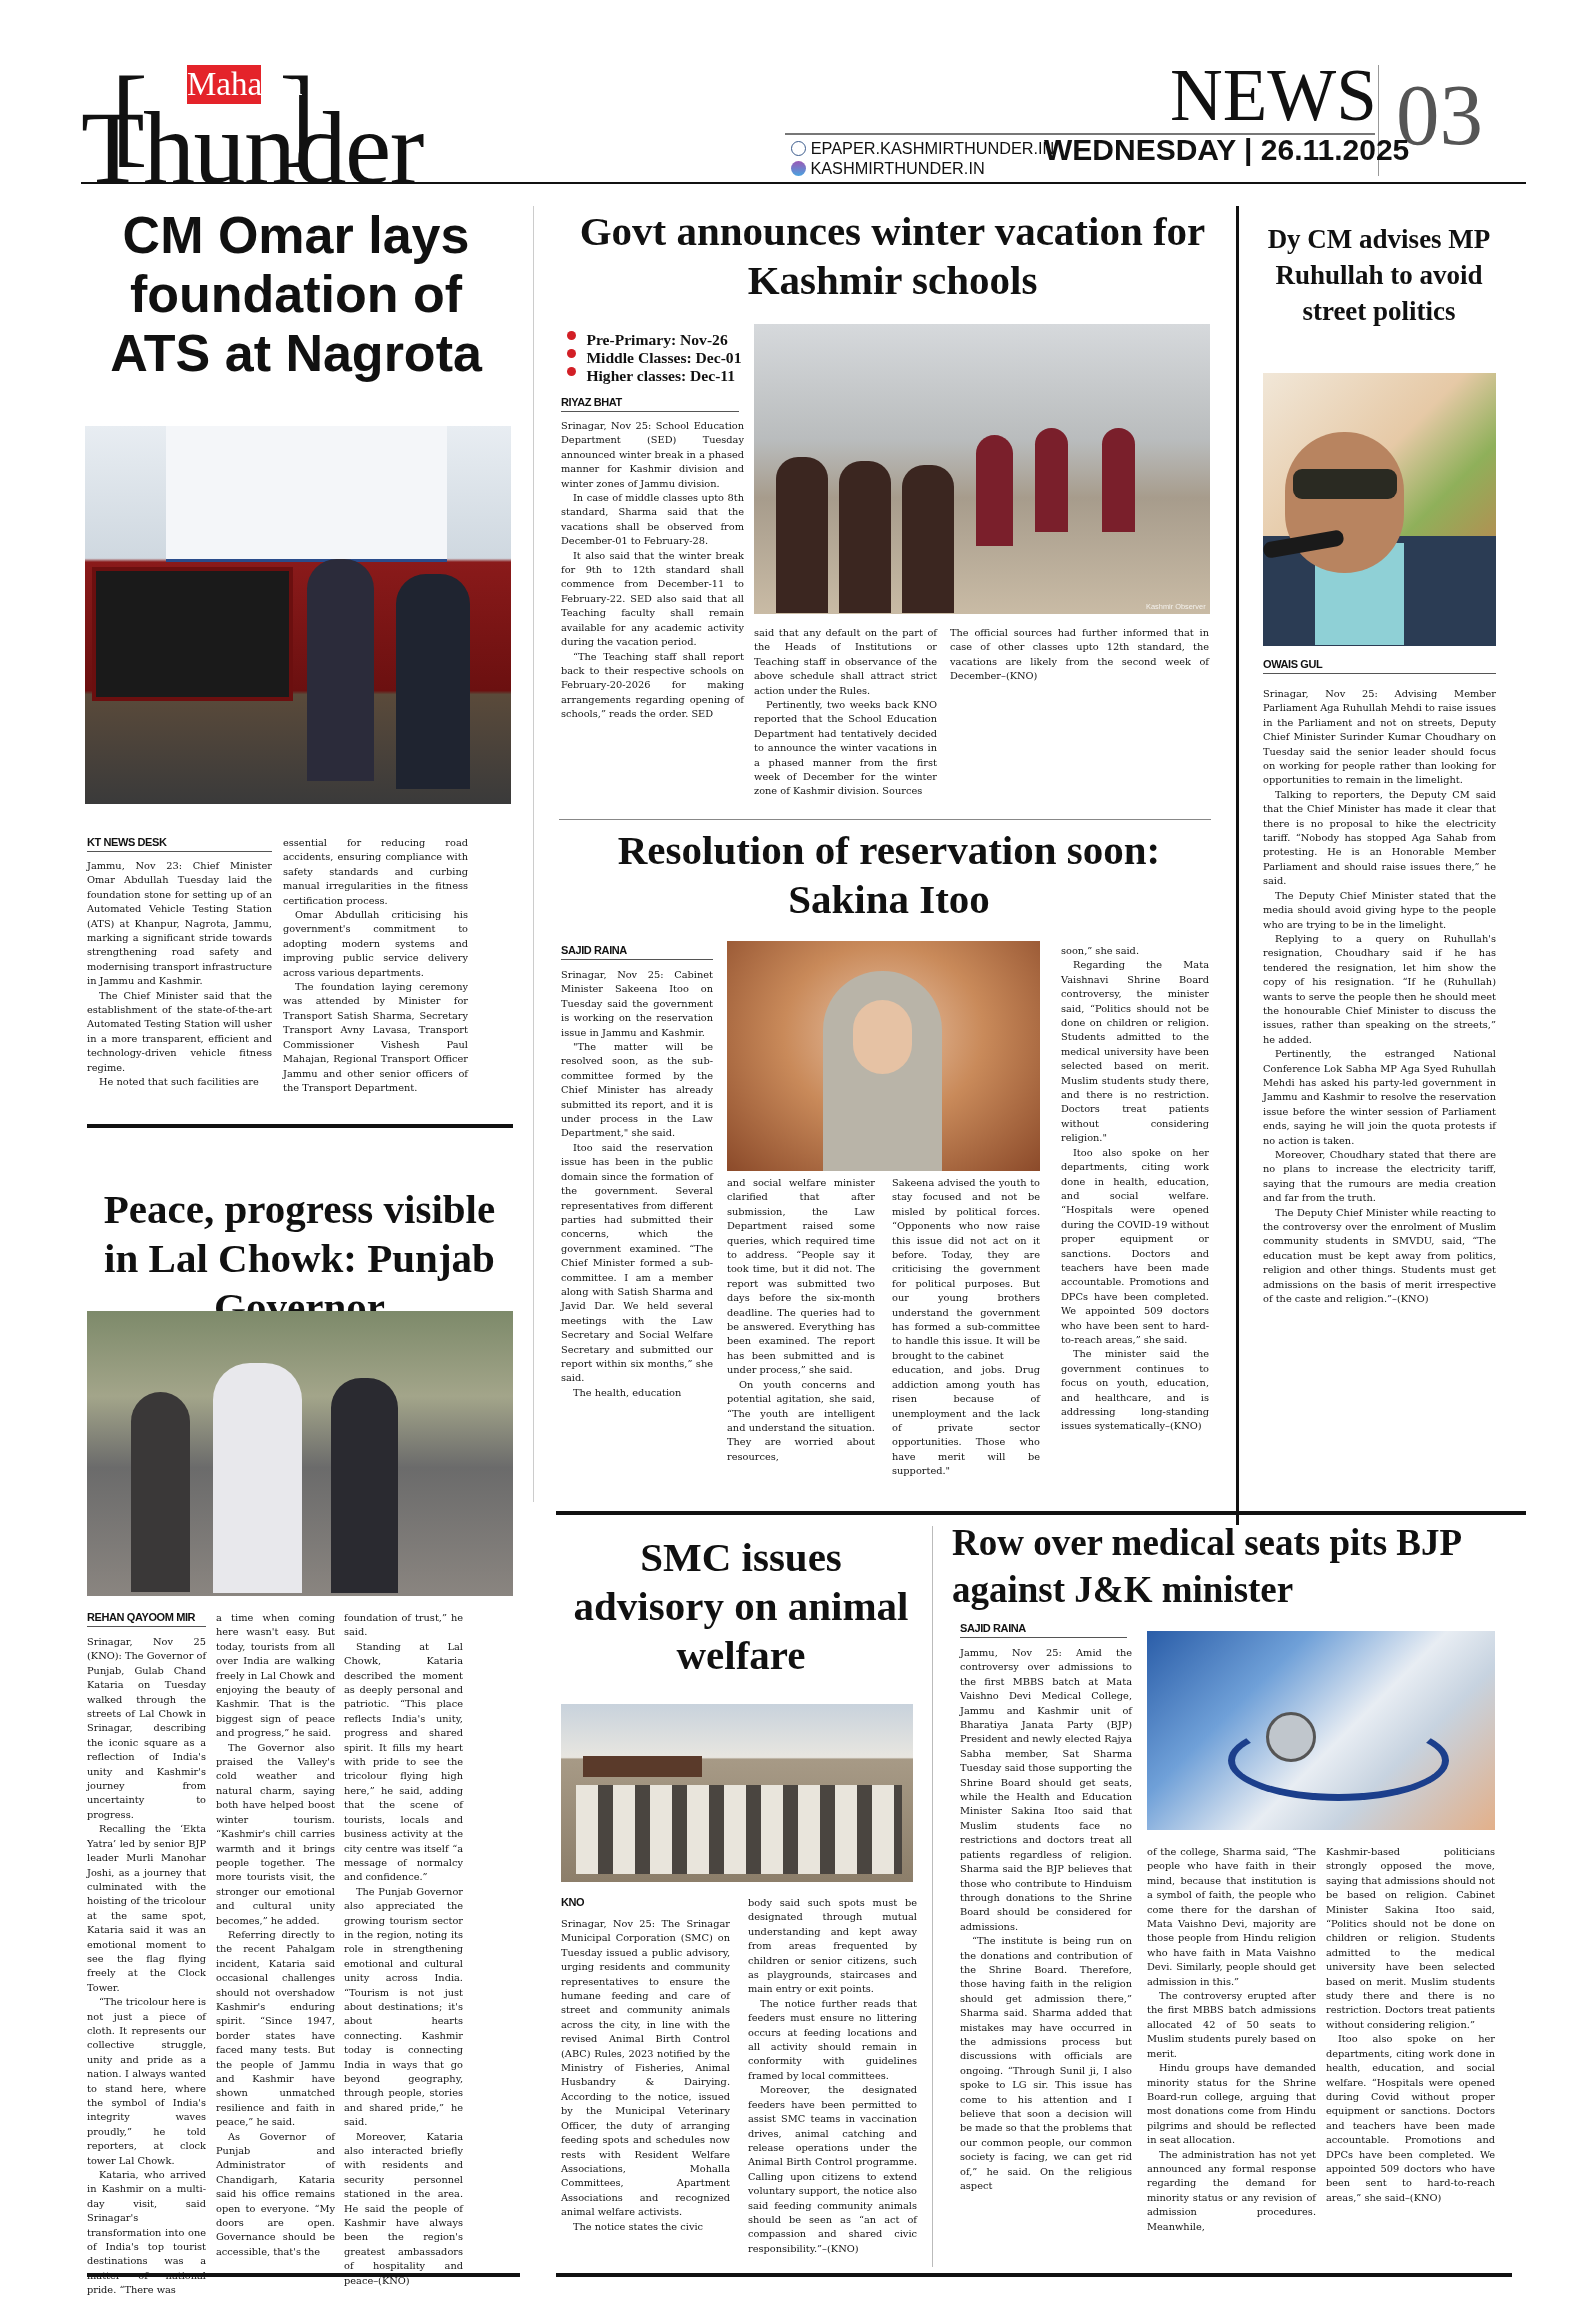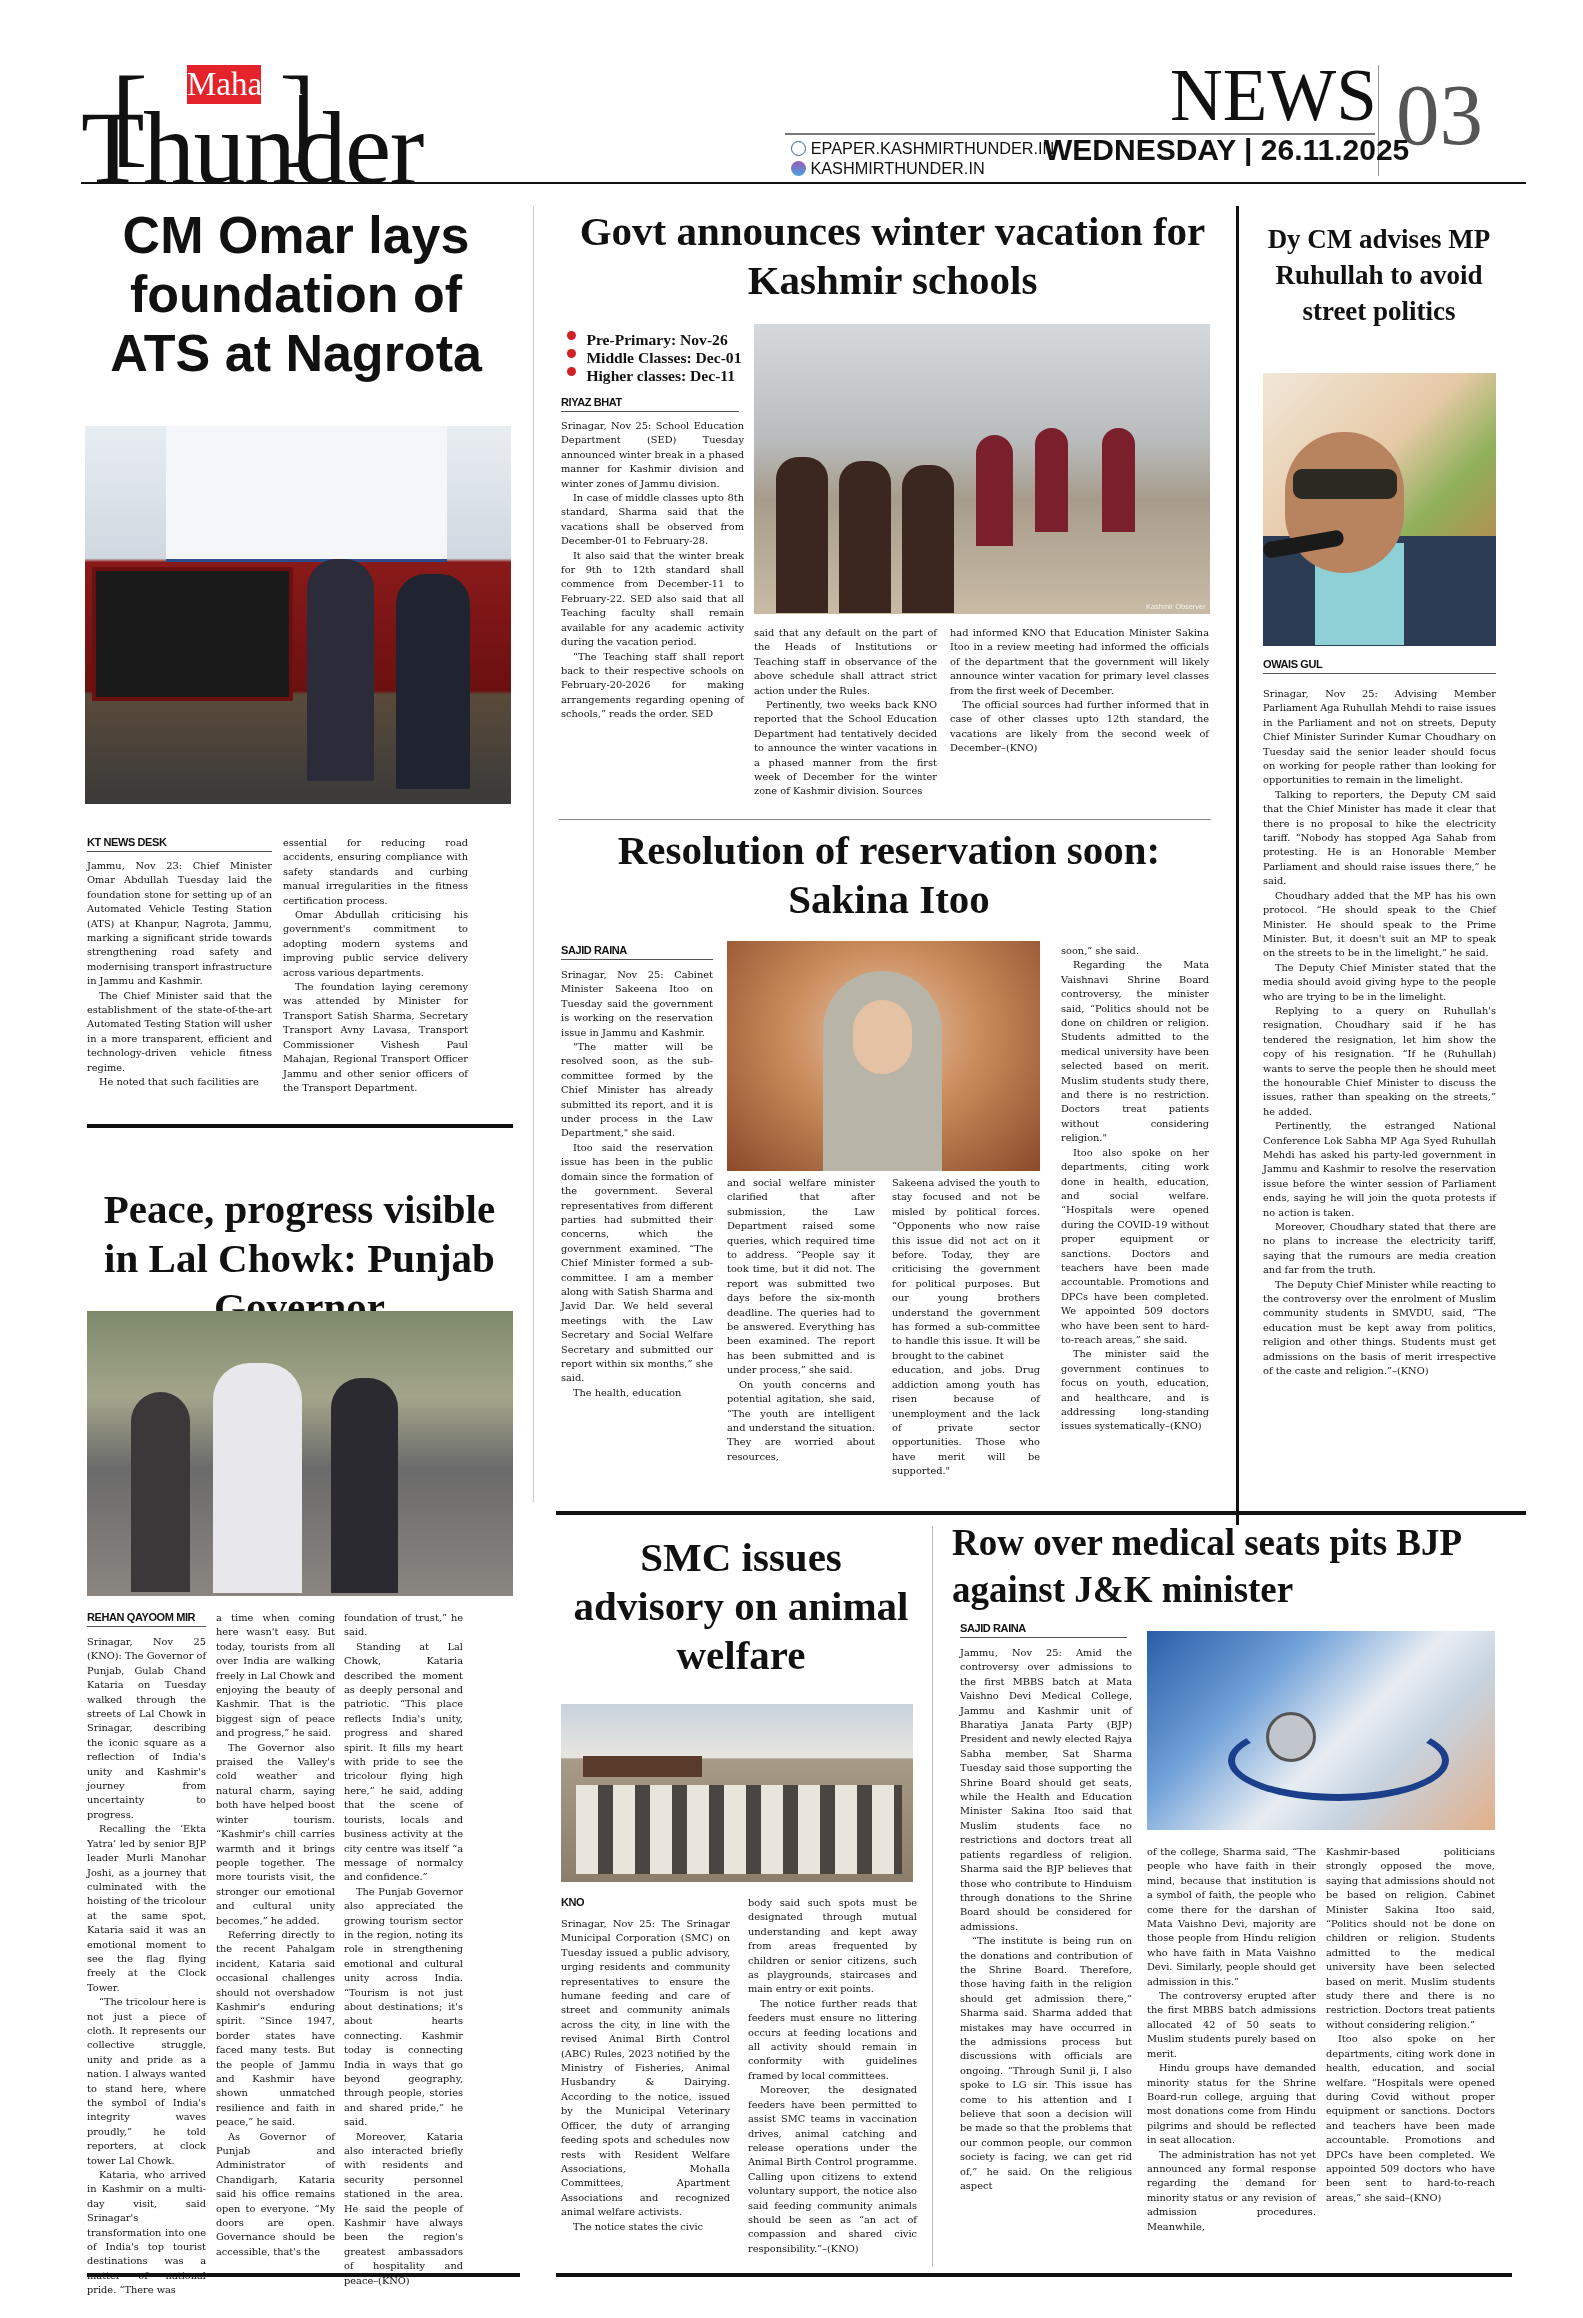--- a/index.html
+++ b/index.html
@@ -129,21 +129,20 @@
   <p>Srinagar, Nov 25: School Education Department (SED) Tuesday announced winter break in a phased manner for Kashmir division and winter zones of Jammu division.</p>
   <p>In case of middle classes upto 8th standard, Sharma said that the vacations shall be observed from December-01 to February-28.</p>
   <p>It also said that the winter break for 9th to 12th standard shall commence from December-11 to February-22. SED also said that all Teaching faculty shall remain available for any academic activity during the vacation period.</p>
   <p>“The Teaching staff shall report back to their respective schools on February-20-2026 for making arrangements regarding opening of schools,” reads the order. SED</p>
 </div>
 <div class="abs body-text" style="left:754px;top:626px;width:183px;">
   <p style="text-indent:0">said that any default on the part of the Heads of Institutions or Teaching staff in observance of the above schedule shall attract strict action under the Rules.</p>
   <p>Pertinently, two weeks back KNO reported that the School Education Department had tentatively decided to announce the winter vacations in a phased manner from the first week of December for the winter zone of Kashmir division. Sources</p>
 </div>
 <div class="abs body-text" style="left:950px;top:626px;width:259px;">
-  <p style="text-indent:0">had informed KNO that Education Minister Sakina Itoo in a review meeting had informed the officials of the department that the government will likely announce winter vacation for primary level classes from the first week of December.</p>
   <p>The official sources had further informed that in case of other classes upto 12th standard, the vacations are likely from the second week of December–(KNO)</p>
 </div>
 <div class="abs thin" style="left:559px;top:819px;width:652px;"></div>
 
 <div class="abs head-serif" style="left:563px;top:826px;width:652px;font-size:41px;line-height:49px;">Resolution of reservation soon: Sakina Itoo</div>
 <div class="abs byline" style="left:561px;top:944px;width:152px;">SAJID RAINA</div>
 <div class="abs photo" style="left:727px;top:941px;width:313px;height:230px;background:radial-gradient(ellipse at 50% 40%,#e9c4a8 0%,#c98a5a 45%,#8b4a2a 100%);" role="img" aria-label="Cabinet Minister Sakeena Itoo">
   <div style="position:absolute;left:96px;top:30px;width:119px;height:200px;background:#b9b4a8;border-radius:59px 59px 0 0;"></div>
   <div style="position:absolute;left:126px;top:59px;width:59px;height:74px;background:#e6c2a4;border-radius:30px;"></div>
 </div>
@@ -174,21 +173,20 @@
   <div style="position:absolute;left:0;top:163px;width:233px;height:110px;background:#2b3c54;"></div>
   <div style="position:absolute;left:52px;top:170px;width:89px;height:102px;background:#8fd0d6;"></div>
   <div style="position:absolute;left:22px;top:59px;width:119px;height:141px;background:#b88460;border-radius:59px;"></div>
   <div style="position:absolute;left:30px;top:96px;width:104px;height:30px;background:#2a2a22;border-radius:9px;"></div>
   <div style="position:absolute;left:0;top:163px;width:81px;height:16.3px;background:#1a1a1a;border-radius:7.4px;transform:rotate(-10deg);"></div>
 </div>
 <div class="abs byline" style="left:1263px;top:658px;width:233px;">OWAIS GUL</div>
 <div class="abs body-text" style="left:1263px;top:687px;width:233px;">
   <p>Srinagar, Nov 25: Advising Member Parliament Aga Ruhullah Mehdi to raise issues in the Parliament and not on streets, Deputy Chief Minister Surinder Kumar Choudhary on Tuesday said the senior leader should focus on working for people rather than looking for opportunities to remain in the limelight.</p>
   <p>Talking to reporters, the Deputy CM said that the Chief Minister has made it clear that there is no proposal to hike the electricity tariff. “Nobody has stopped Aga Sahab from protesting. He is an Honorable Member Parliament and should raise issues there,” he said.</p>
-  <p>Choudhary added that the MP has his own protocol. “He should speak to the Chief Minister. He should speak to the Prime Minister. But, it doesn't suit an MP to speak on the streets to be in the limelight,” he said.</p>
   <p>The Deputy Chief Minister stated that the media should avoid giving hype to the people who are trying to be in the limelight.</p>
   <p>Replying to a query on Ruhullah's resignation, Choudhary said if he has tendered the resignation, let him show the copy of his resignation. “If he (Ruhullah) wants to serve the people then he should meet the honourable Chief Minister to discuss the issues, rather than speaking on the streets,” he added.</p>
   <p>Pertinently, the estranged National Conference Lok Sabha MP Aga Syed Ruhullah Mehdi has asked his party-led government in Jammu and Kashmir to resolve the reservation issue before the winter session of Parliament ends, saying he will join the quota protests if no action is taken.</p>
   <p>Moreover, Choudhary stated that there are no plans to increase the electricity tariff, saying that the rumours are media creation and far from the truth.</p>
   <p>The Deputy Chief Minister while reacting to the controversy over the enrolment of Muslim community students in SMVDU, said, “The education must be kept away from politics, religion and other things. Students must get admissions on the basis of merit irrespective of the caste and religion.”–(KNO)</p>
 </div>
 
 <div class="abs thick" style="left:556px;top:1511px;width:970px;"></div>
 
 <div class="abs head-serif" style="left:563px;top:1533px;width:356px;font-size:41px;line-height:49px;">SMC issues advisory on animal welfare</div>

